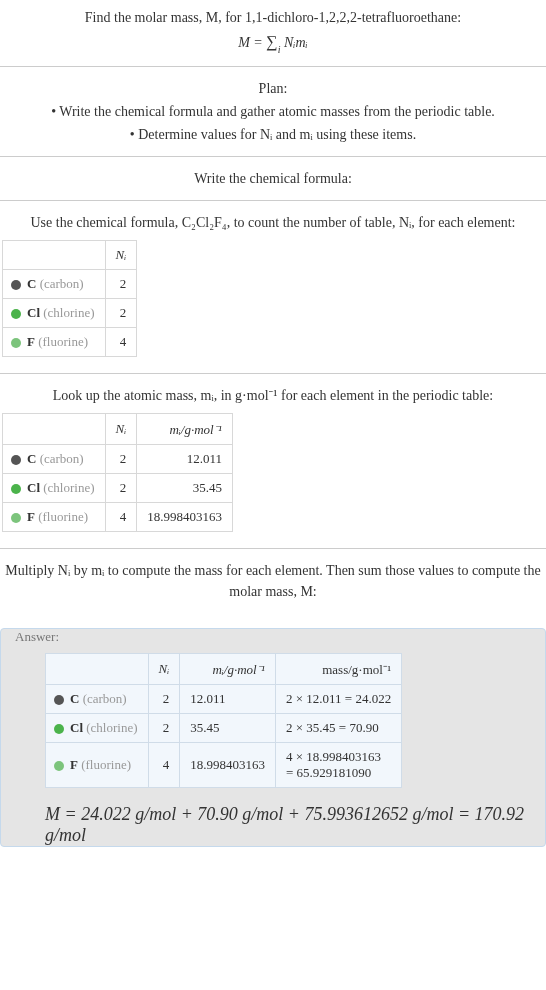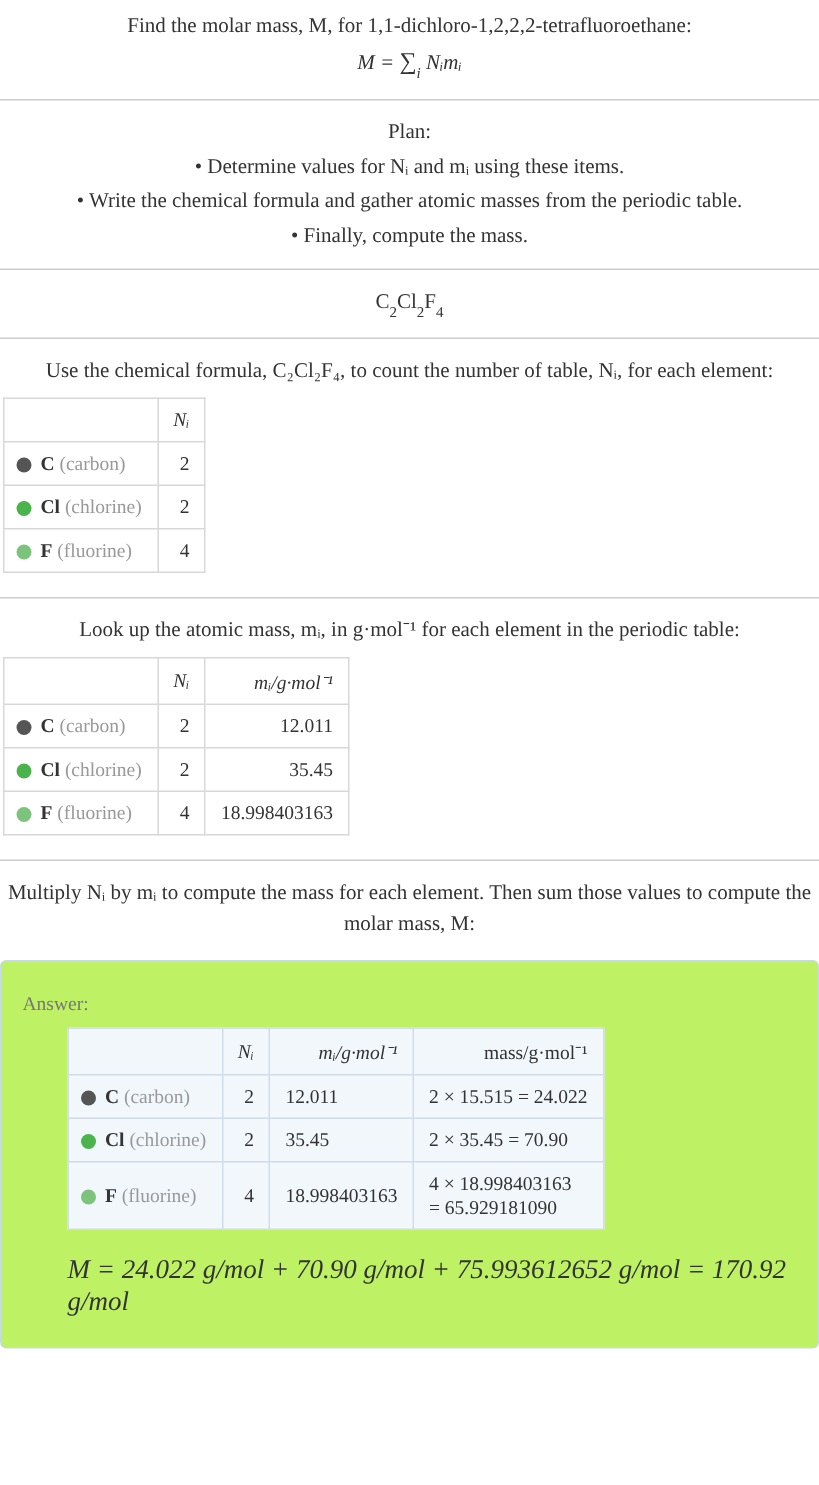--- a/index.html
+++ b/index.html
@@ -11,21 +11,21 @@
     .formula { font-size: 14px; }
     table { border-collapse: collapse; margin: 6px 0; }
     th, td { border: 1px solid #d8d8d8; padding: 6px 10px; text-align: right; font-size: 13px; }
     th { font-weight: normal; }
     .element-cell { text-align: left; padding-left: 8px; }
     .dot { display: inline-block; width: 10px; height: 10px; border-radius: 50%; margin-right: 6px; vertical-align: middle; }
     .dot-c { background: #555; }
     .dot-cl { background: #4bb34b; }
     .dot-f { background: #7cc47c; }
     .gray { color: #999; }
-    .answer-box { background: #bef264; border: 1px solid #c5d9ec; border-radius: 4px; padding: 20px 14px; margin: 6px 0; }
+    .answer-box { background: #e5e5e5; border: 1px solid #c5d9ec; border-radius: 4px; padding: 0 14px; margin: 19px 0; }
     .answer-label { color: #777; font-size: 13px; margin-bottom: 8px; }
     .answer-box table { background: #f2f7fc; }
     .answer-box th, .answer-box td { border: 1px solid #d0dce8; }
     .inner { padding-left: 30px; }
     .final { font-style: italic; font-size: 18px; padding-top: 10px; }
     .line { line-height: 1.5; padding: 1px 0; text-align: center; }
     .sigma { font-size: 16px; }
   </style>
 </head>
 <body>
@@ -33,30 +33,27 @@
 <div class="section">
   <div class="line">Find the molar mass, M, for 1,1-dichloro-1,2,2,2-tetrafluoroethane:</div>
   <div class="line formula italic">
     <span>M = </span><span class="sigma">∑</span><span class="sub">i</span><span> Nᵢmᵢ</span>
   </div>
 </div>
 <div class="divider"></div>
 
 <div class="section">
   <div class="line">Plan:</div>
+  <div class="line">• Write the chemical formula and gather atomic masses from the periodic table.</div>
   <div class="line">• Determine values for Nᵢ and mᵢ using these items.</div>
-  <div class="line">• Write the chemical formula and gather atomic masses from the periodic table.</div>
-  <div class="line">• Finally, compute the mass.</div>
 </div>
 <div class="divider"></div>
 
 <div class="section">
-  <div class="line formula">
-    <span>C</span><span class="sub">2</span><span>Cl</span><span class="sub">2</span><span>F</span><span class="sub">4</span>
-  </div>
+  <div class="line">Write the chemical formula:</div>
 </div>
 <div class="divider"></div>
 
 <div class="section">
   <div class="line">Use the chemical formula, C₂Cl₂F₄, to count the number of table, Nᵢ, for each element:</div>
   <table>
     <tbody>
         <tr>
       <th></th>
       <th class="italic">Nᵢ</th>
@@ -119,21 +116,21 @@
           <tr>
         <th></th>
         <th class="italic">Nᵢ</th>
         <th class="italic">mᵢ/g·mol⁻¹</th>
         <th>mass/g·mol⁻¹</th>
       </tr>
       <tr>
         <td class="element-cell"><span class="dot dot-c"></span><b>C</b> <span class="gray">(carbon)</span></td>
         <td>2</td>
         <td style="text-align:left">12.011</td>
-        <td style="text-align:left">2 × 15.515 = 24.022</td>
+        <td style="text-align:left">2 × 12.011 = 24.022</td>
       </tr>
       <tr>
         <td class="element-cell"><span class="dot dot-cl"></span><b>Cl</b> <span class="gray">(chlorine)</span></td>
         <td>2</td>
         <td style="text-align:left">35.45</td>
         <td style="text-align:left">2 × 35.45 = 70.90</td>
       </tr>
       <tr>
         <td class="element-cell"><span class="dot dot-f"></span><b>F</b> <span class="gray">(fluorine)</span></td>
         <td>4</td>

